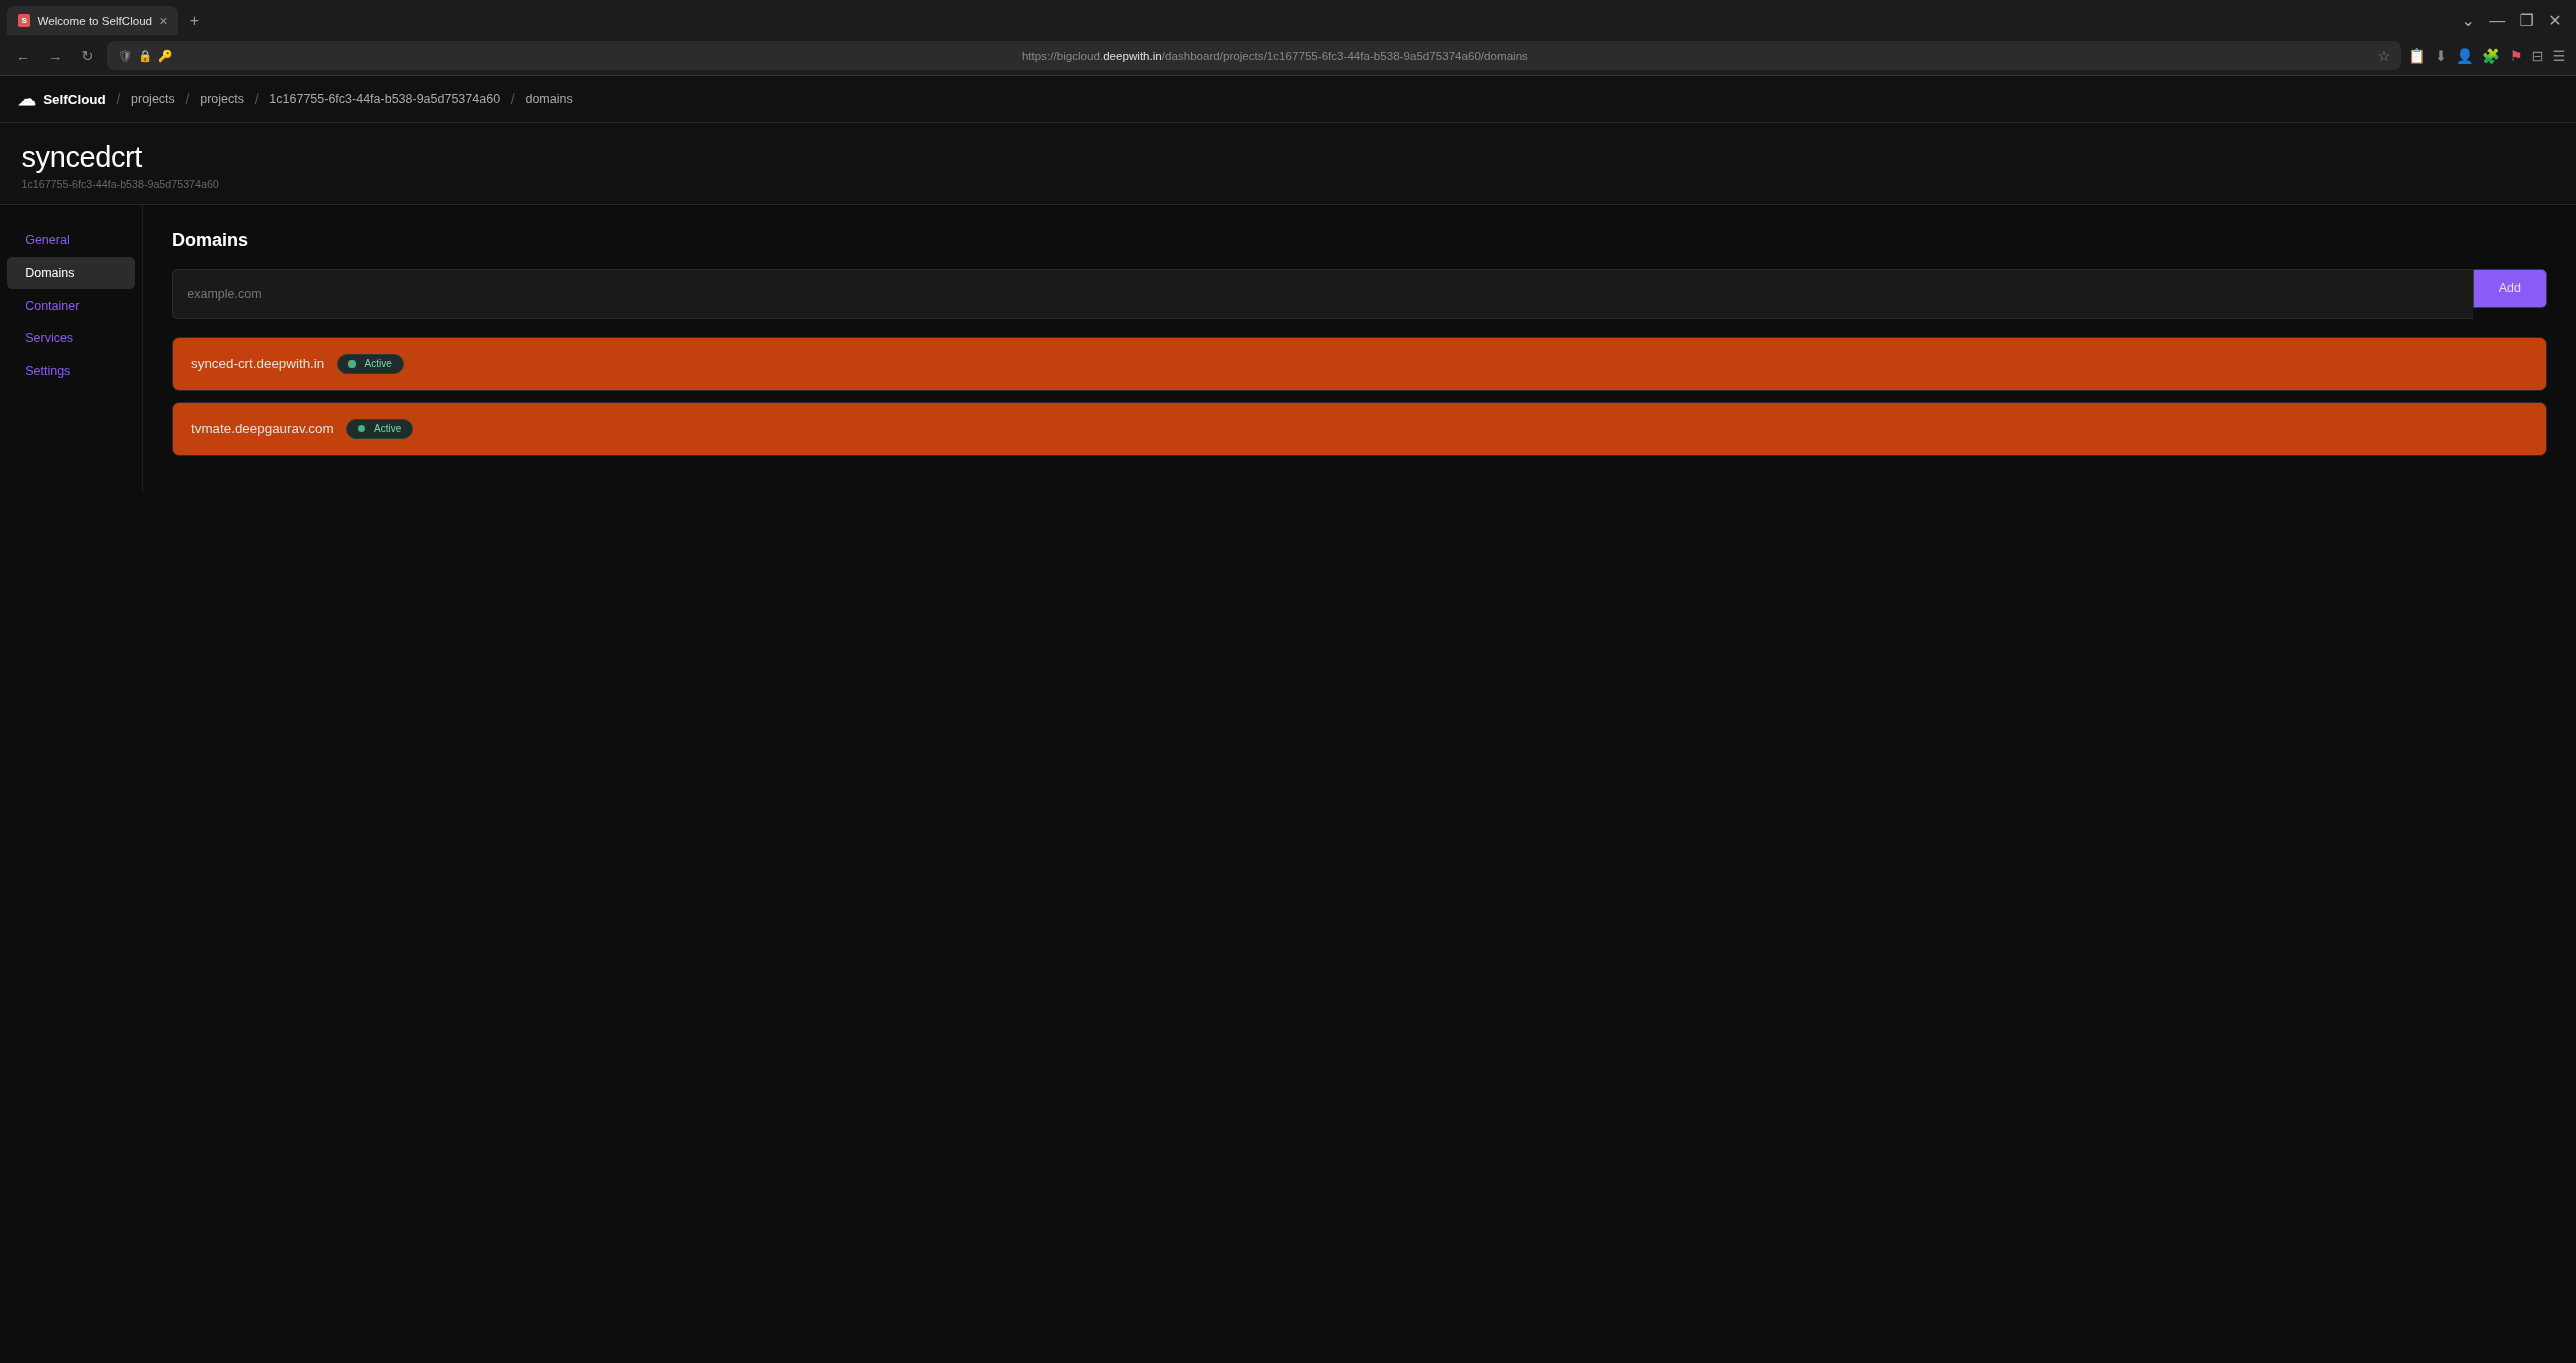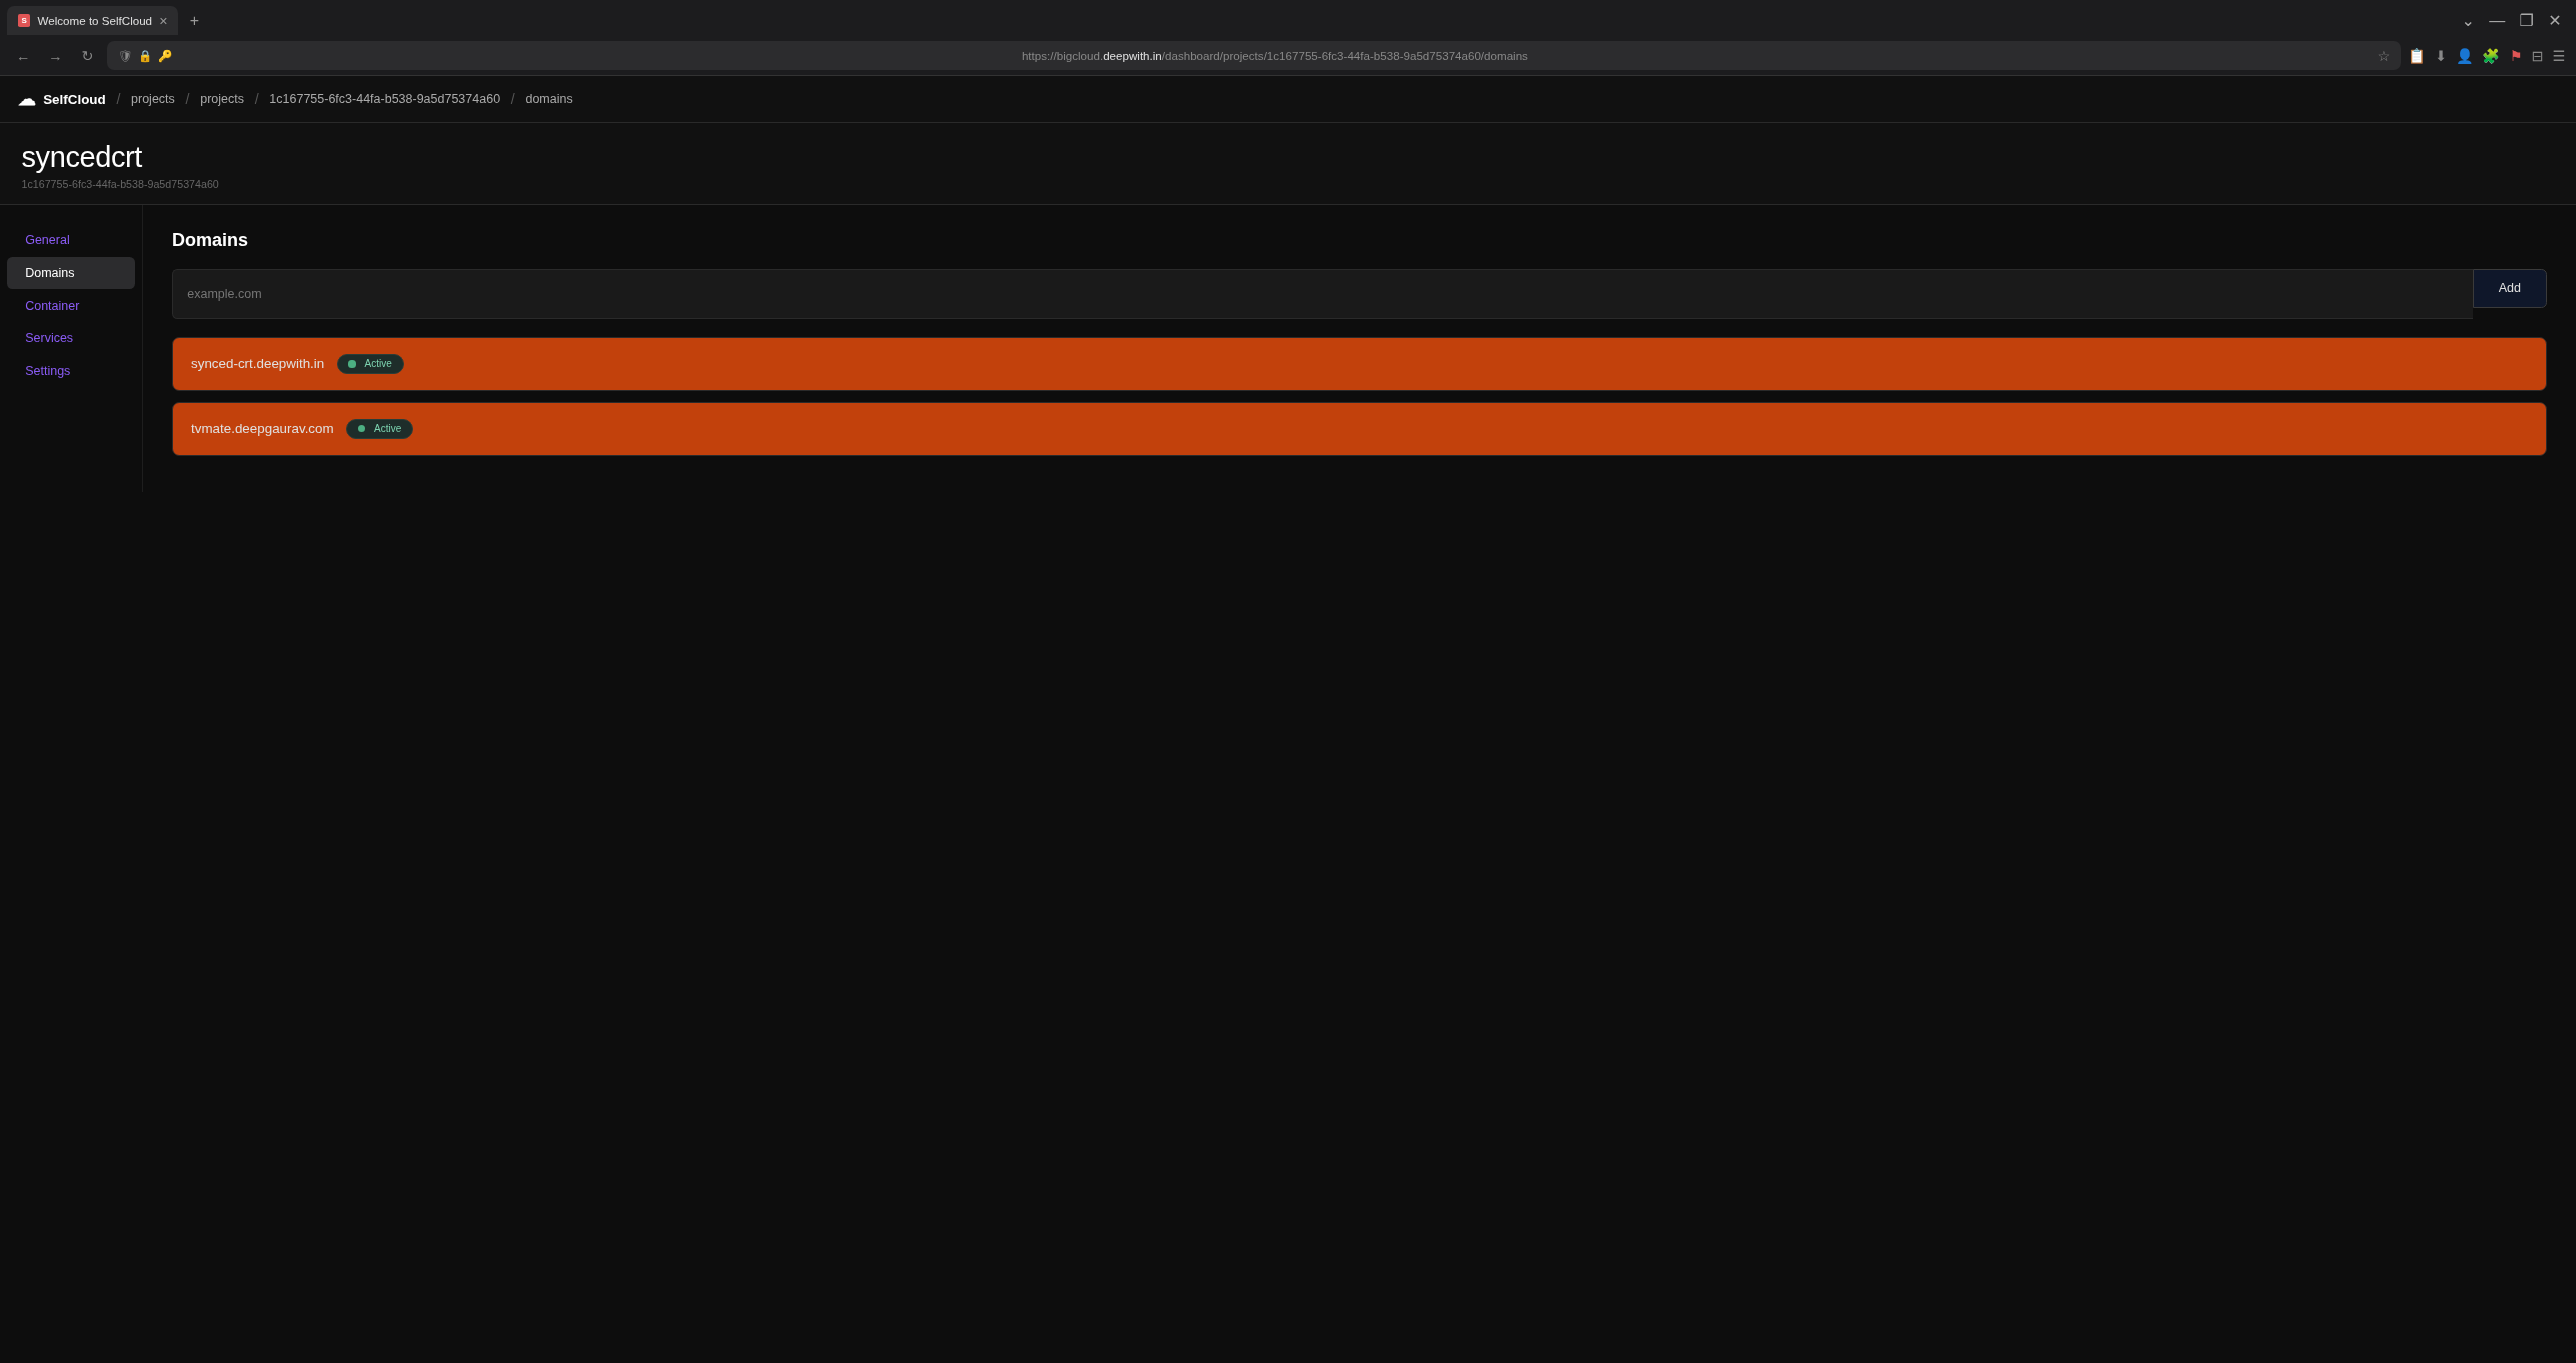--- a/index.html
+++ b/index.html
@@ -265,21 +265,21 @@
       border-right: none;
       border-radius: 5.4px 0 0 5.4px;
       color: #666;
       font-size: 12.5px;
       padding: 0 14.3px;
       height: 50px;
       outline: none;
     }
 
     .add-button {
-      background: #0f172a;
+      background: #8b5cf6;
       border: 0.9px solid #3a3a3a;
       border-radius: 0 5.4px 5.4px 0;
       color: #e0e0e0;
       font-size: 12.5px;
       font-weight: 500;
       padding: 0 25px;
       height: 39px;
       cursor: pointer;
       white-space: nowrap;
     }

